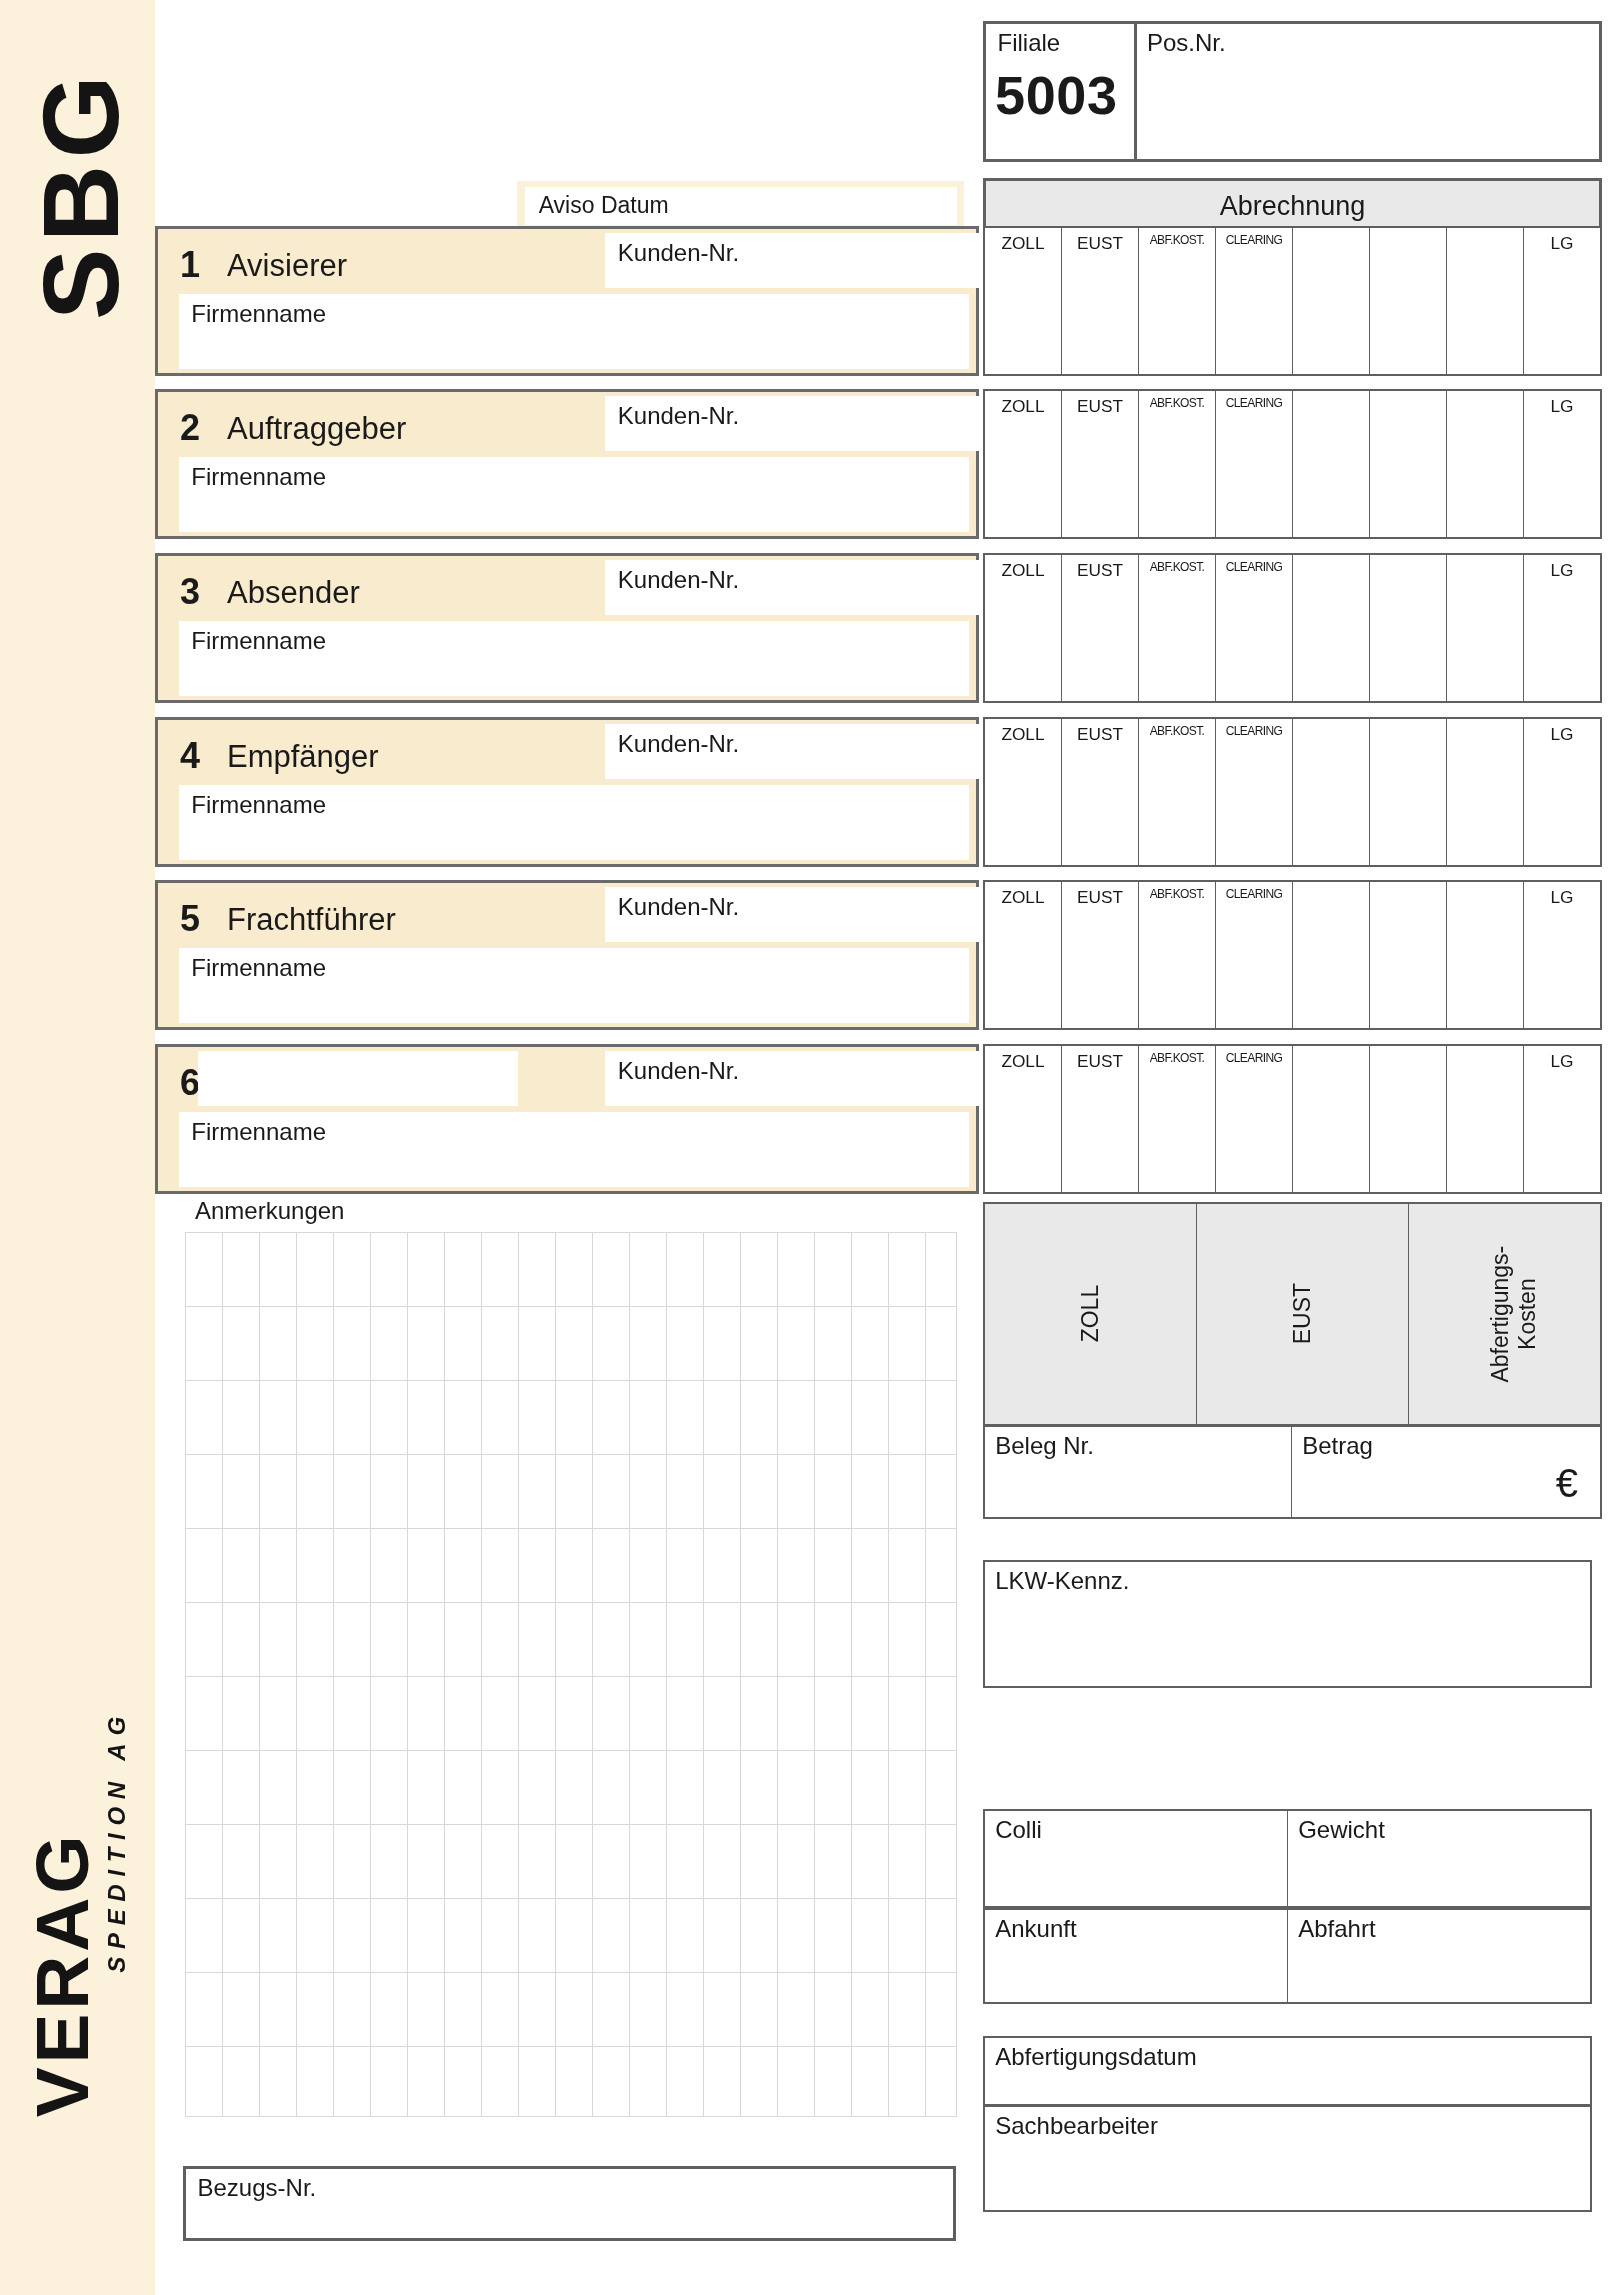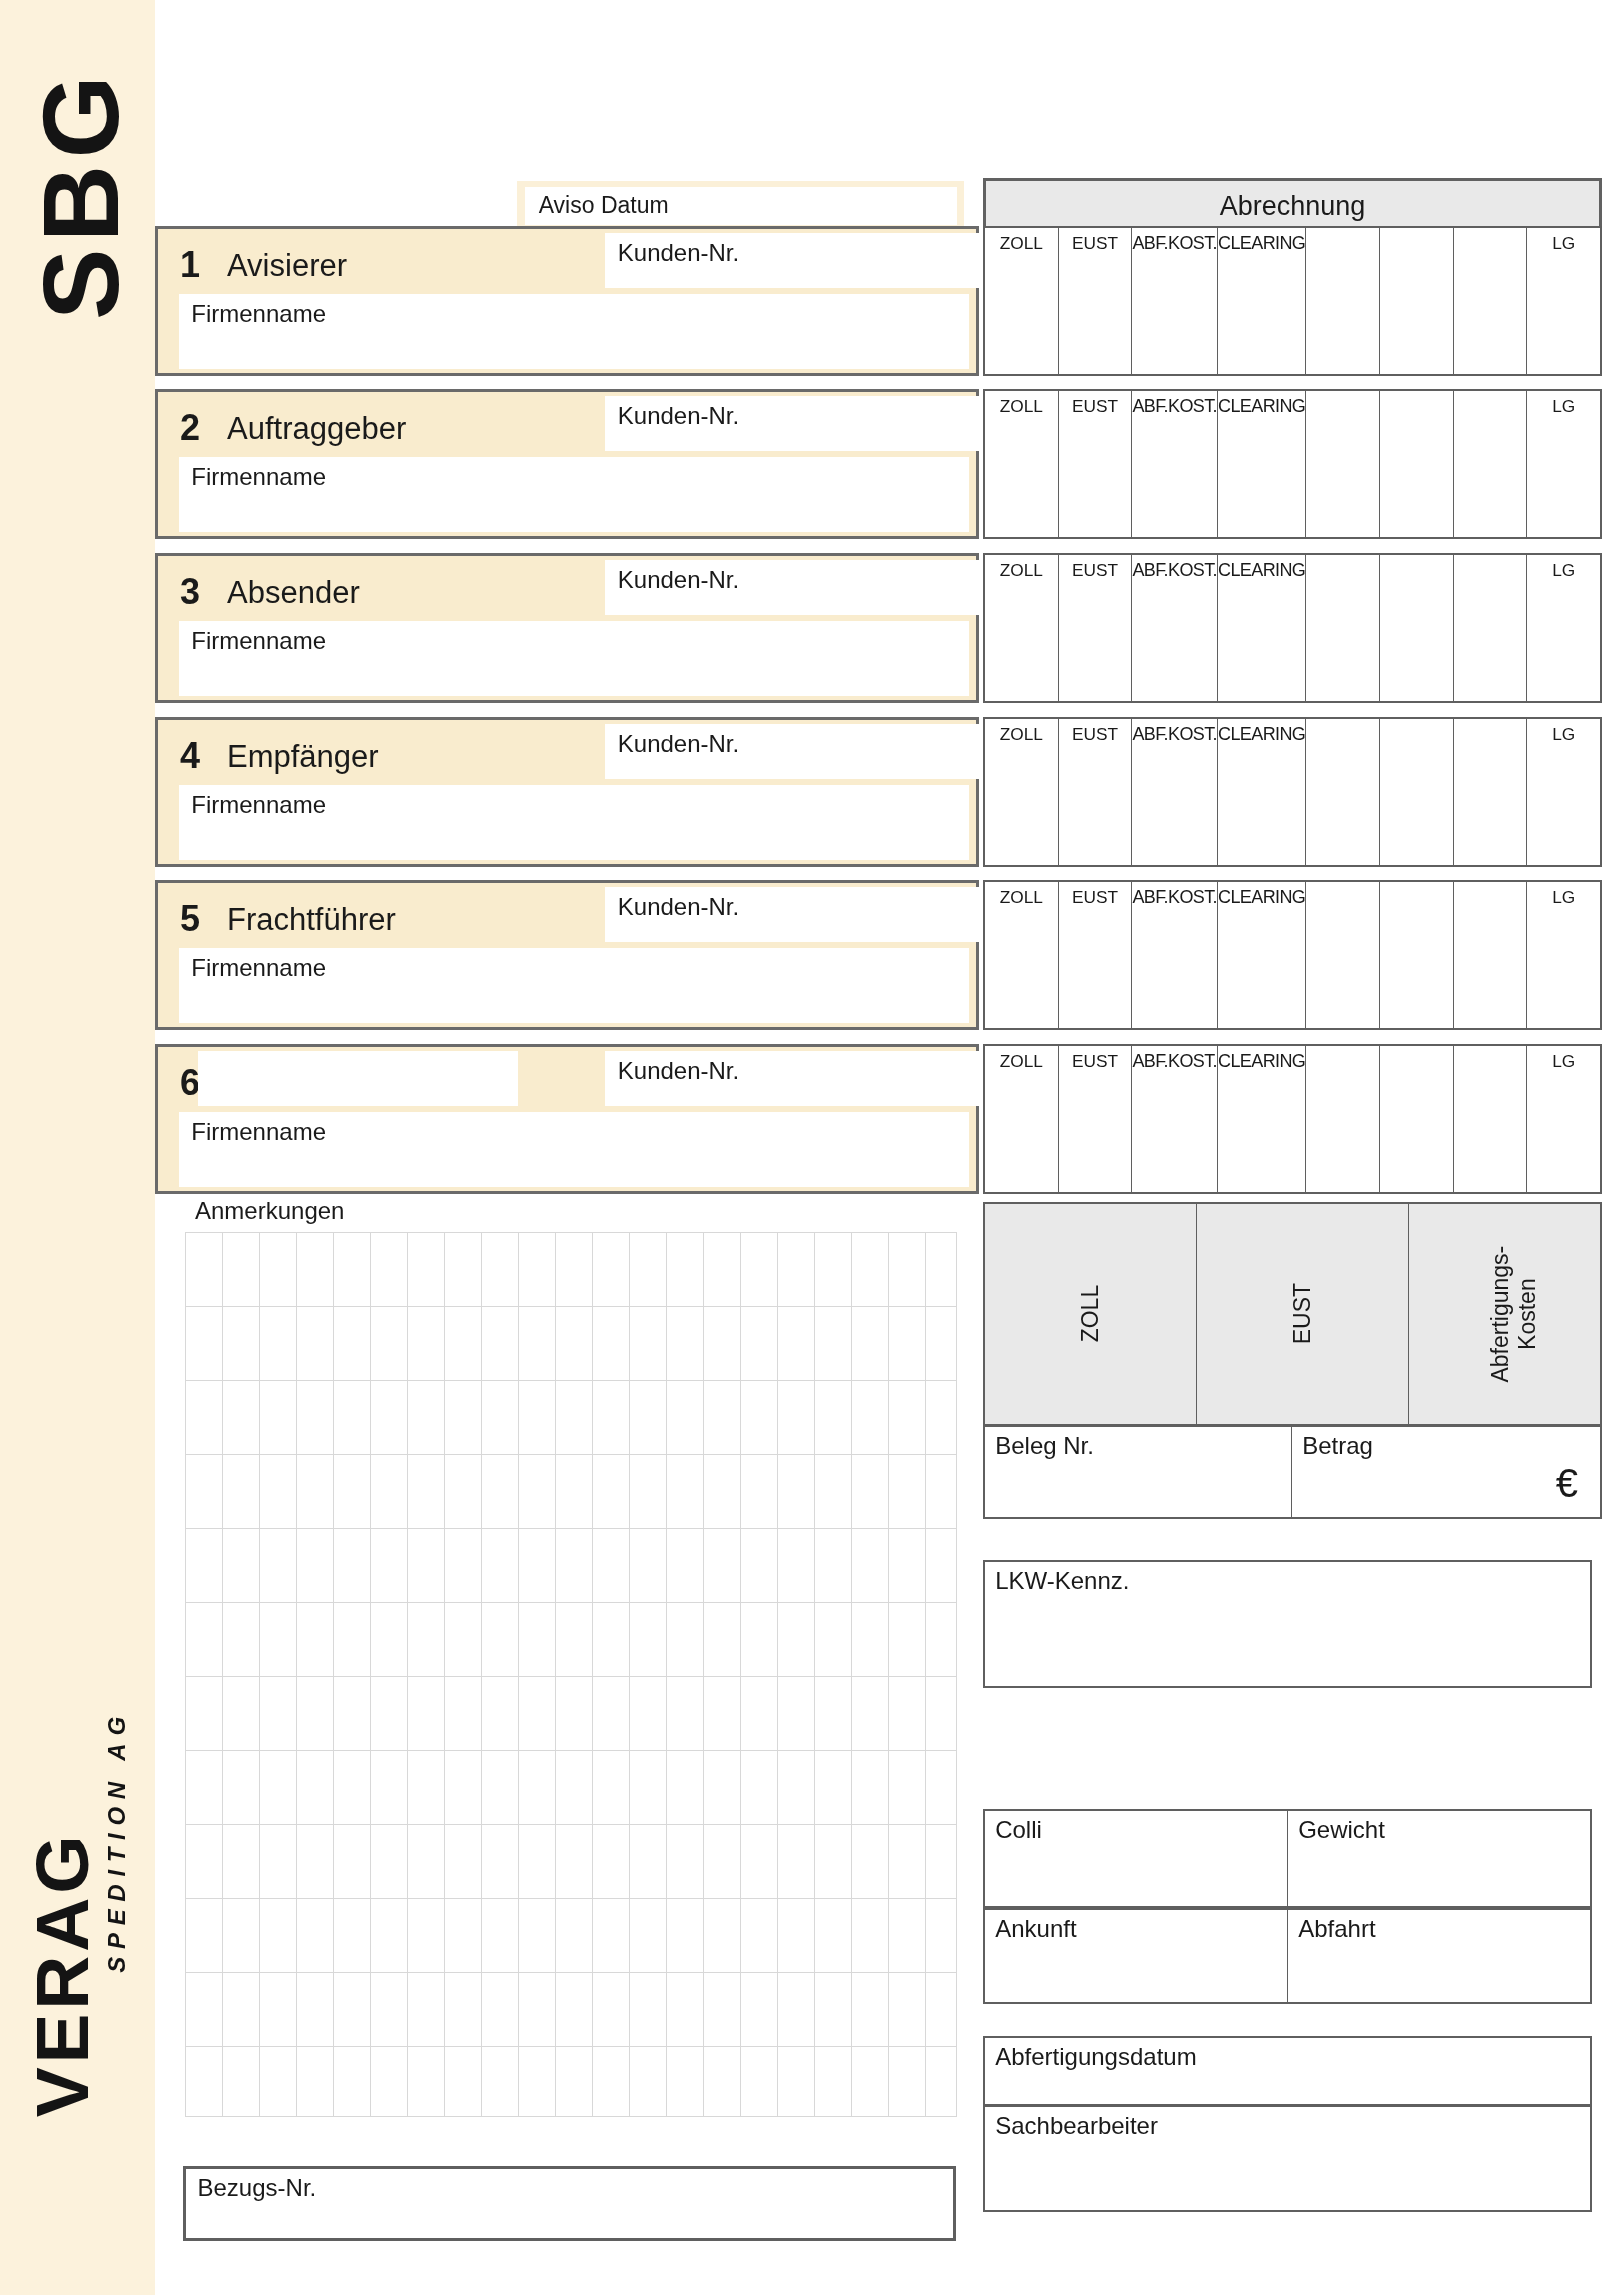--- a/index.html
+++ b/index.html
@@ -44,21 +44,21 @@
   .sec .tfield{position:absolute; left:40px; top:3.8px; width:320px; height:55px; background:#ffffff;}
   .flabel{display:inline-block; padding:6.4px 0 0 12.8px; font-size:24px;}
 
   .abtitle{position:absolute; left:983px; top:178px; width:619px; height:56px; background:var(--gray-panel);
     border:3.2px solid var(--border); display:flex; align-items:center; justify-content:center; font-size:27px;}
 
   .abrow{position:absolute; left:983px; width:619px; height:150px; background:#ffffff; border:2.6px solid #5f5f5f; display:flex;}
   .abrow .c{flex:1 1 0; border-left:1.9px solid #5f5f5f; display:flex; justify-content:center; align-items:flex-start; padding-top:5.1px;}
   .abrow .c:first-child{border-left:none;}
   .abrow .c span{font-size:17.3px;}
-  .abrow .c.sm span{font-size:18px; letter-spacing:-0.6px;}
+  .abrow .c.sm span{font-size:12px; letter-spacing:-0.6px;}
 
   .abfoot{position:absolute; left:983px; top:1202px; width:619px; height:224px; background:var(--gray-panel); border:2.6px solid #5f5f5f; display:flex;}
   .abfoot .c{flex:1 1 0; border-left:1.9px solid #5f5f5f; display:flex; align-items:center; justify-content:center; overflow:visible;}
   .abfoot .c:first-child{border-left:none;}
   .abfoot .rot{transform:rotate(-90deg); white-space:pre-line; text-align:center; font-size:23px; line-height:1.18; width:211px; flex:none;}
 
   .beleg{position:absolute; left:983px; top:1425px; width:619px; height:94px; background:#ffffff; border:2.6px solid #5f5f5f; display:flex;}
   .beleg .cell{position:relative;}
   .beleg .cell.l{flex:0 0 307px; border-right:1.9px solid #5f5f5f;}
   .beleg .cell.r{flex:1;}
@@ -86,20 +86,27 @@
 
 <div class="page">
 
   <div class="sidebar">
     <div class="logo-sbg">SBG</div>
     <div class="logo-verag">VERAG</div>
     <div class="logo-sped">SPEDITION AG</div>
   </div>
 
 
+  <div class="filiale-box">
+    <div class="divider"></div>
+    <span class="filiale-label">Filiale</span>
+    <span class="filiale-value">5003</span>
+    <span class="posnr-label">Pos.Nr.</span>
+    <div style="position:absolute; left:151px; top:0; right:0; bottom:0;"></div>
+  </div>
 
   <div class="aviso">
     <div class="input">
       <span class="lbl">Aviso Datum</span>
     </div>
   </div>
 
   <div class="sec" style="top:226px">
     <span class="num">1</span>
     <span class="title">Avisierer</span>

